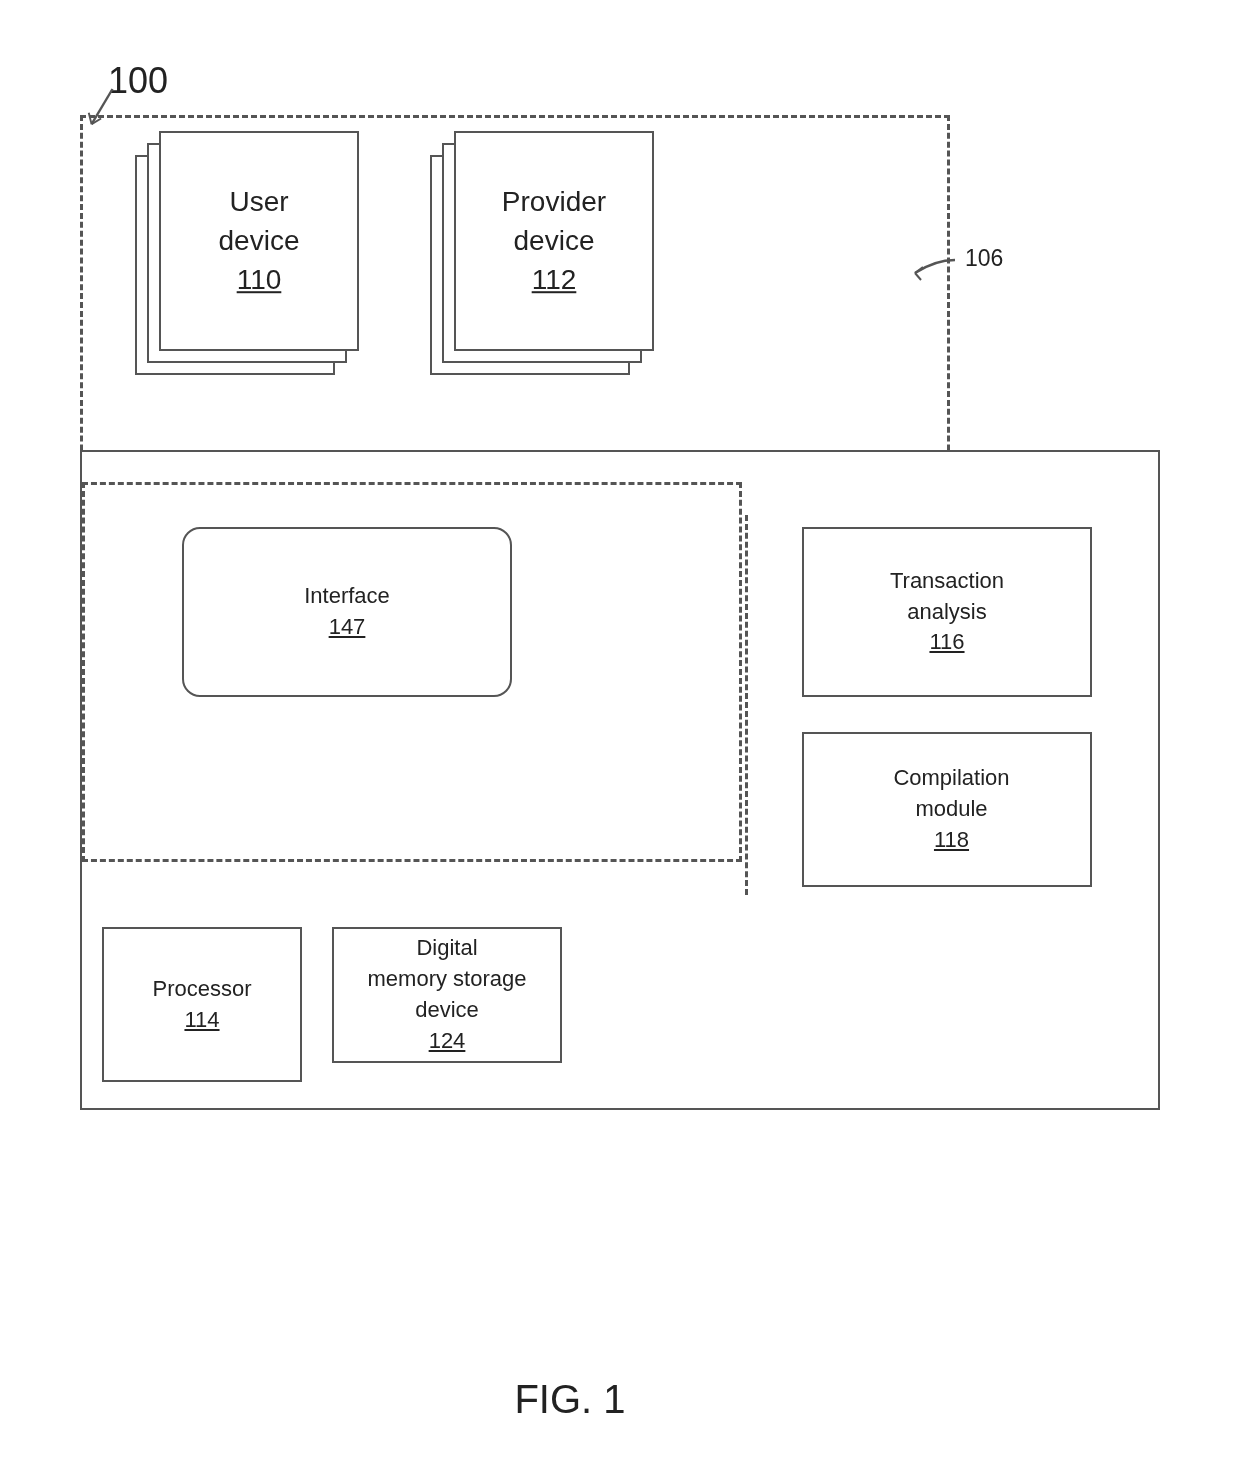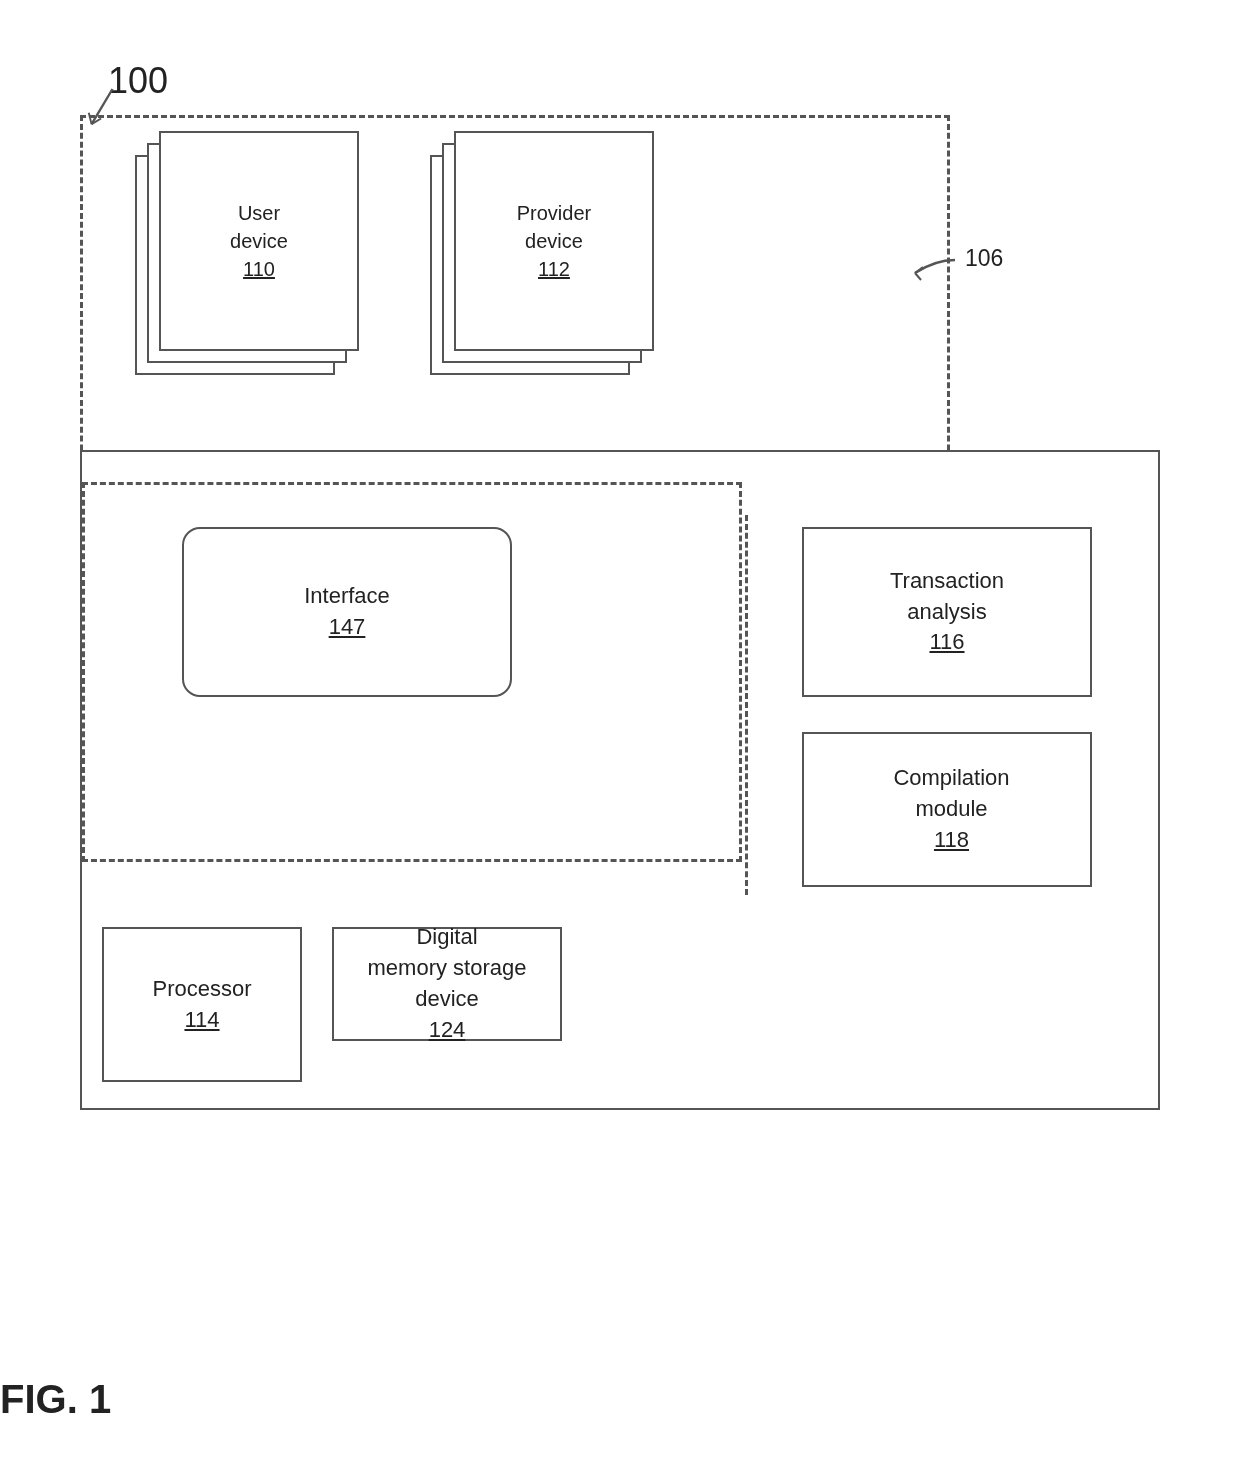--- a/index.html
+++ b/index.html
@@ -77,21 +77,21 @@
     .stack-box-1 { top: 0; left: 0; width: 200px; height: 220px; }
     .stack-box-2 { top: -12px; left: 12px; width: 200px; height: 220px; }
     .stack-box-3 { top: -24px; left: 24px; width: 200px; height: 220px; }
 
     .box-label {
       position: absolute;
       width: 100%;
       top: 50%;
       transform: translateY(-50%);
       text-align: center;
-      font-size: 20px;
+      font-size: 28px;
       line-height: 1.4;
       color: #222;
     }
 
     .box-label u {
       text-decoration: underline;
     }
 
     
     .provider-device-stack {
@@ -172,21 +172,21 @@
       top: 475px;
       left: 20px;
       width: 200px;
       height: 155px;
     }
 
     .digital-memory-box {
       top: 475px;
       left: 250px;
       width: 230px;
-      height: 114px;
+      height: 136px;
     }
 
     .cpu-box {
       top: 475px;
       left: 510px;
       width: 230px;
       height: 155px;
     }
 
     .dbms-box {
@@ -205,22 +205,23 @@
       height: 380px;
       border-left: 3px dashed #555;
     }
 
     
     .fig-label {
       position: absolute;
       bottom: 60px;
       left: 0;
       width: 1140px;
+      text-align: center;
       font-size: 40px;
-      font-weight: bold;
+      font-weight: normal;
       color: #222;
     }
   </style>
 </head>
 <body>
 
 <div class="diagram-container">
 
   <div class="label-100">100</div>
 

